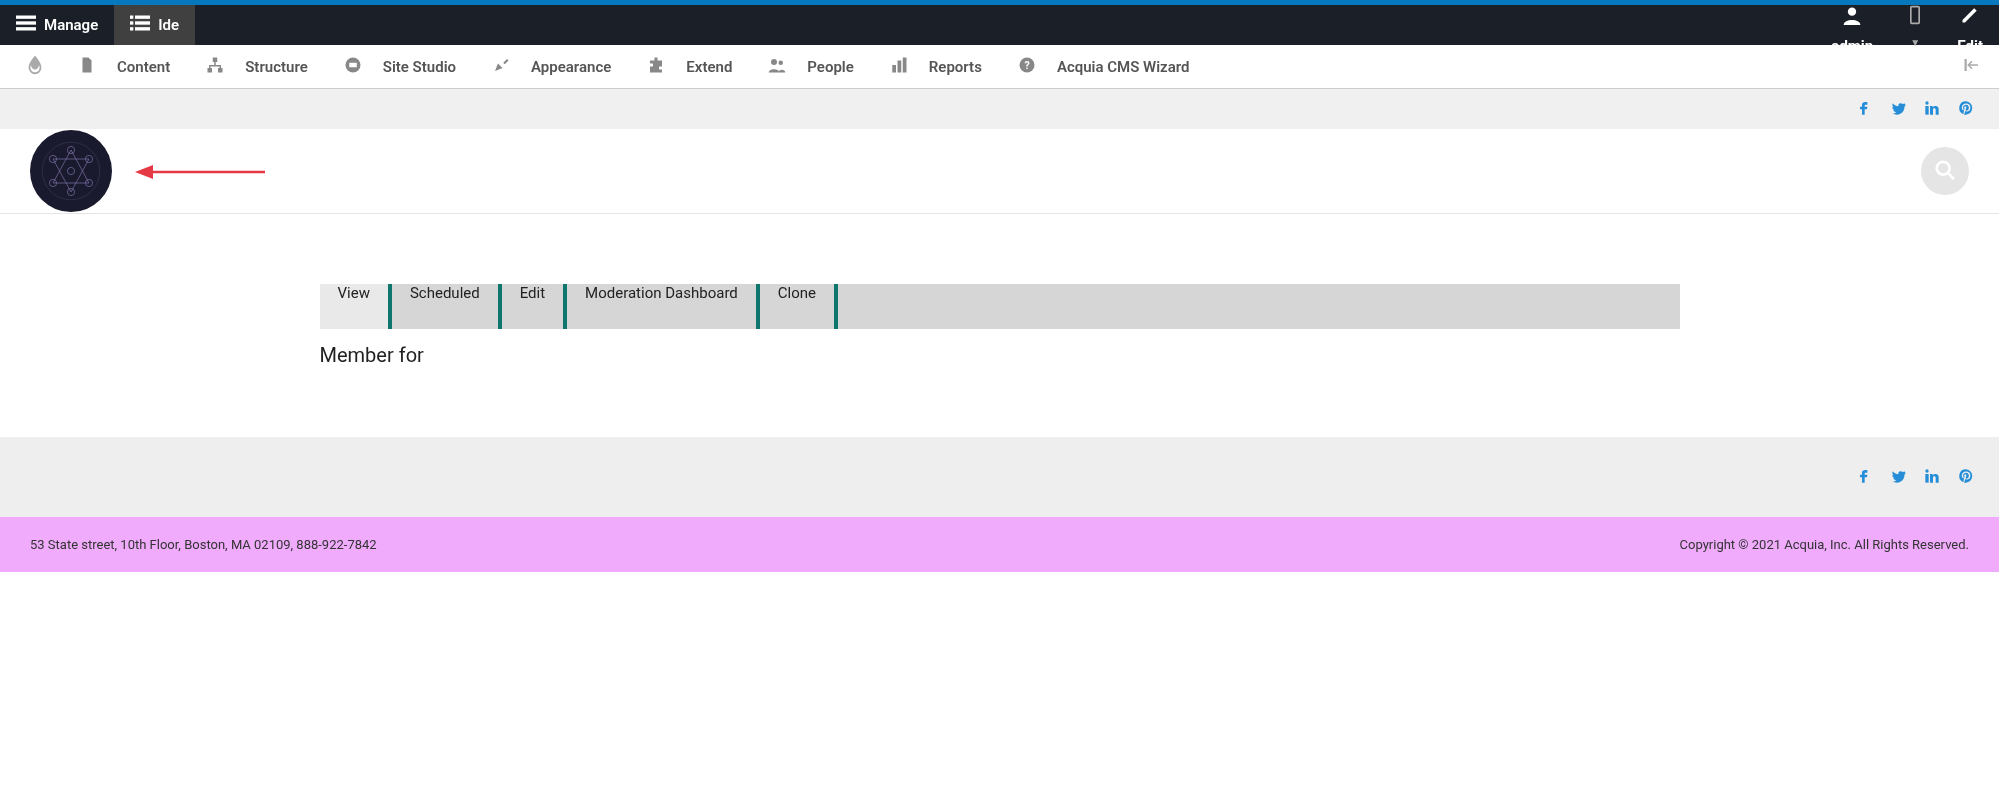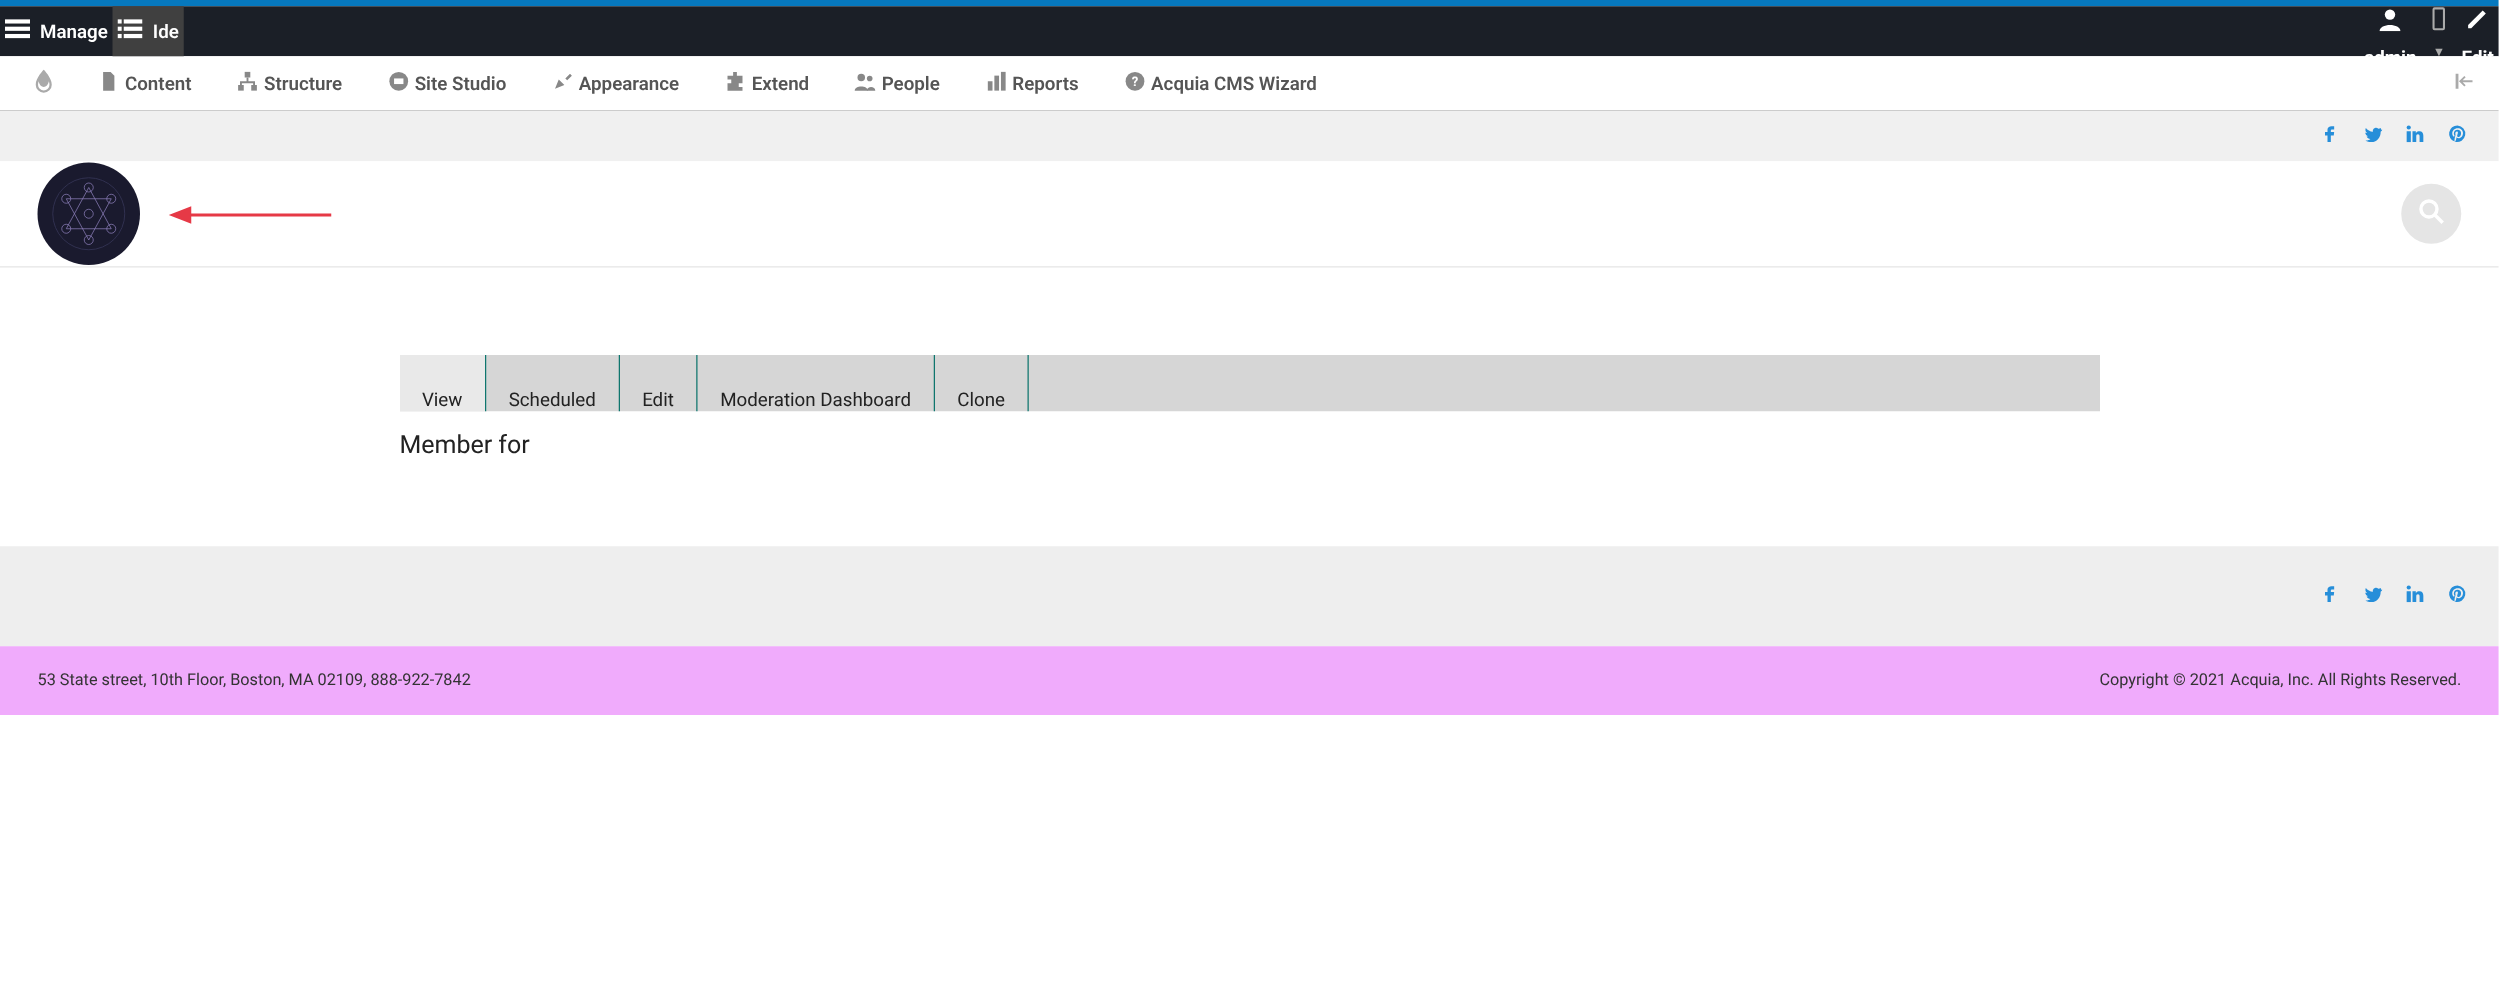--- a/index.html
+++ b/index.html
@@ -4,29 +4,29 @@
 <style>
   * { margin: 0; padding: 0; box-sizing: border-box; }
   body { font-family: -apple-system, BlinkMacSystemFont, "Segoe UI", Roboto, sans-serif; font-size: 14px; color: #222; background: #fff; }
 
   
   .top-strip { height: 5px; background: #0678be; }
 
   
   .toolbar { height: 40px; background: #1b1f27; display: flex; align-items: stretch; color: #fff; }
   .toolbar-left { display: flex; align-items: stretch; }
-  .toolbar-item { display: flex; align-items: center; gap: 8px; padding: 0 4px; cursor: pointer; font-size: 15px; font-weight: 600; }
+  .toolbar-item { display: flex; align-items: center; gap: 8px; padding: 0 16px; cursor: pointer; font-size: 15px; font-weight: 600; }
   .toolbar-item.active { background: #404040; }
   .toolbar-item svg { width: 20px; height: 20px; fill: #fff; }
   .toolbar-right { margin-left: auto; display: flex; align-items: stretch; }
   .toolbar-right .toolbar-item { font-weight: 700; flex-direction: column; }
 
   
   .admin-menu { height: 44px; background: #fff; border-bottom: 1px solid #ccc; display: flex; align-items: center; padding: 0 10px; gap: 0; }
-  .admin-item { display: flex; align-items: center; gap: 4px; padding: 0 18px; height: 100%; cursor: pointer; color: #555; font-size: 15px; font-weight: 600; }
+  .admin-item { display: flex; align-items: center; gap: 21px; padding: 0 18px; height: 100%; cursor: pointer; color: #555; font-size: 15px; font-weight: 600; }
   .admin-item svg { width: 18px; height: 18px; fill: #888; }
   .admin-home { padding: 0 14px; }
   .admin-home svg { width: 22px; height: 22px; fill: #aaa; }
   .admin-collapse { margin-left: auto; padding: 0 8px; }
   .admin-collapse svg { width: 18px; height: 18px; fill: #aaa; }
 
   
   .social-bar { height: 40px; background: #f0f0f0; display: flex; align-items: center; justify-content: flex-end; padding: 0 25px; gap: 18px; }
   .social-bar svg { width: 16px; height: 16px; fill: #268ed9; cursor: pointer; }
 
@@ -36,21 +36,21 @@
   .logo svg { width: 60px; height: 60px; }
   .search-btn { margin-left: auto; width: 48px; height: 48px; border-radius: 50%; background: #e5e5e5; display: flex; align-items: center; justify-content: center; cursor: pointer; }
   .search-btn svg { width: 22px; height: 22px; fill: #fff; }
   .arrow { position: absolute; left: 135px; top: 28px; width: 135px; height: 30px; }
 
   
   .content-wrap { background: #fff; padding: 70px 0 70px 0; }
   .content { max-width: 1380px; margin: 0 auto; padding: 0 10px; }
 
   .tabs { display: flex; background: #d6d6d6; height: 45px; }
-  .tab { padding: 0 18px; display: flex; align-items: flex-end; font-size: 15px; color: #222; cursor: pointer; border-right: 1px solid #0f766e; }
+  .tab { padding: 0 18px; display: flex; align-items: flex-start; font-size: 15px; color: #222; cursor: pointer; border-right: 4px solid #0f766e; }
   .tab.active { background: #e9e9e9; }
 
   .member-label { font-weight: 400; font-size: 20px; margin-top: 14px; }
   .member-value { font-size: 17px; margin-top: 18px; color: #222; }
 
   
   .footer-social { height: 80px; background: #eee; display: flex; align-items: center; justify-content: flex-end; padding: 0 25px; gap: 18px; }
   .footer-social svg { width: 16px; height: 16px; fill: #268ed9; cursor: pointer; }
 
   

